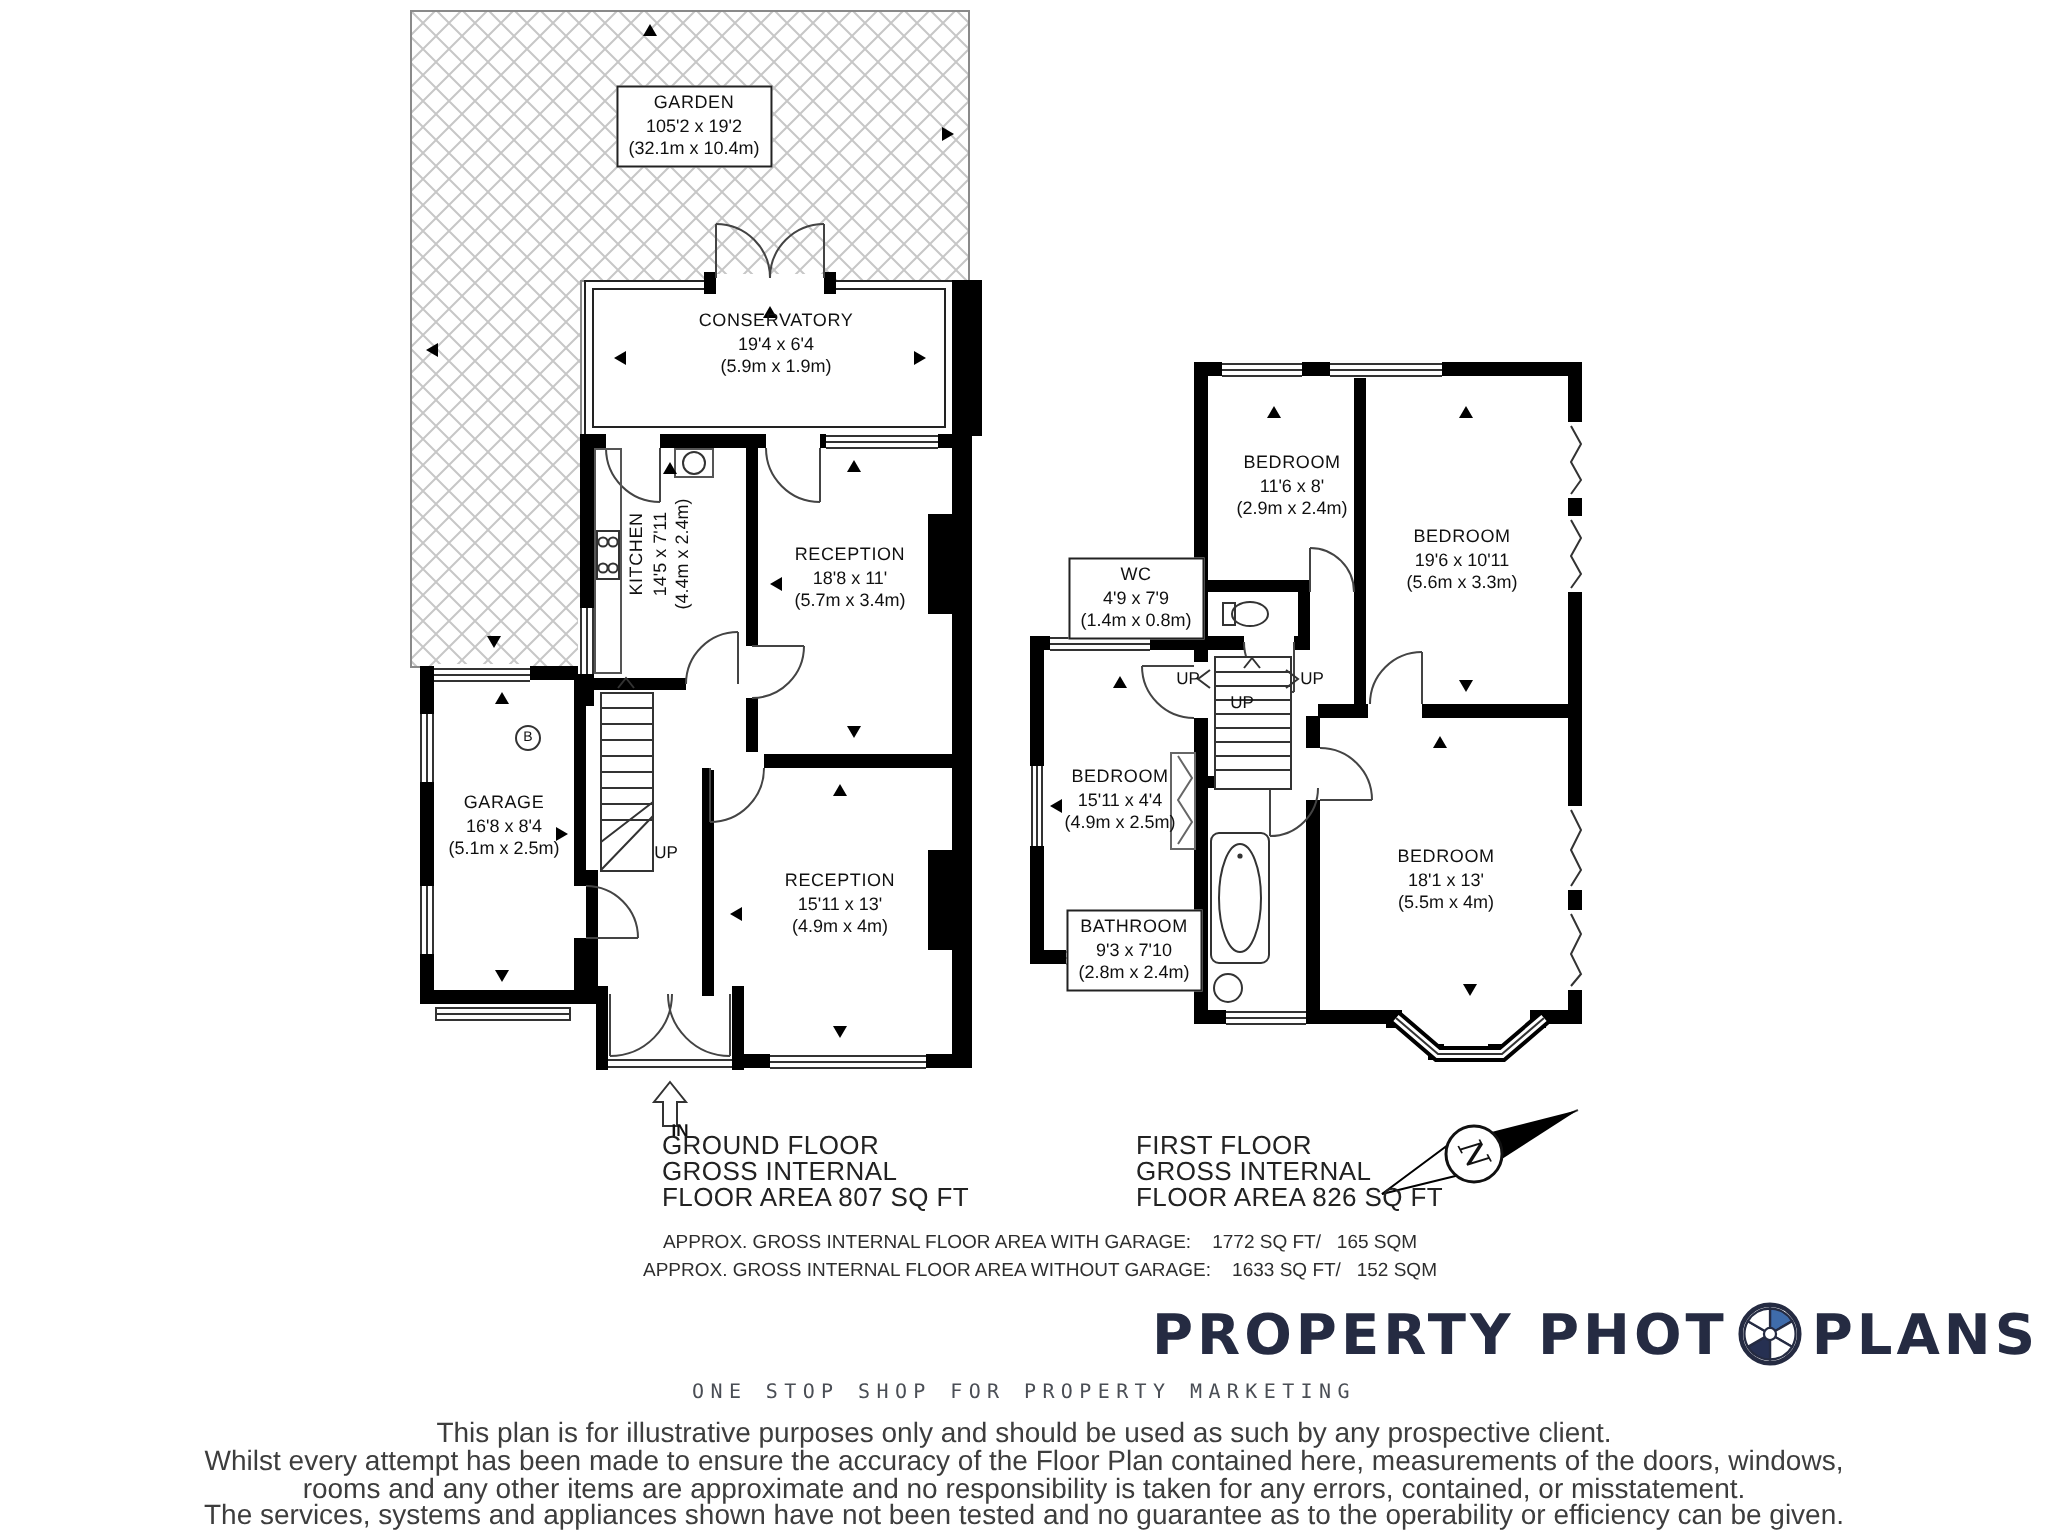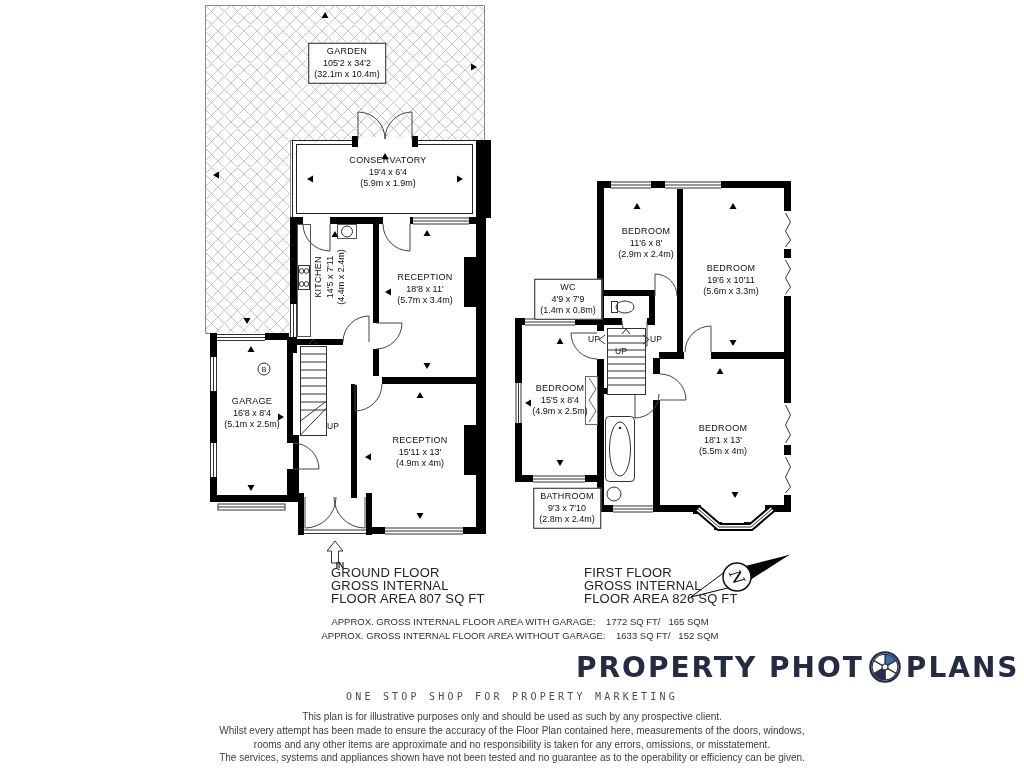--- a/index.html
+++ b/index.html
@@ -28,21 +28,21 @@
   .logo-row{position:absolute;left:0;top:650px;width:1024px;display:flex;
             justify-content:flex-end;align-items:center;gap:4px;z-index:6;padding-left:44px;}
   .logo-main{font-size:28px;font-weight:bold;letter-spacing:2px;color:#252b42;
              font-family:"DejaVu Sans",sans-serif;}
   .logo-suffix{font-size:11px;font-weight:bold;letter-spacing:1px;color:#9aa0a8;
                align-self:flex-end;margin-bottom:5px;}
   .tagline{position:absolute;left:0;top:691px;width:1024px;text-align:center;
            font-size:10px;letter-spacing:3.2px;color:#4a4e55;z-index:6;
            font-family:"DejaVu Sans Mono",monospace;}
   .disclaimer{position:absolute;left:0;top:710px;width:1024px;text-align:center;
-              font-size:10px;line-height:13.8px;color:#3d3d3d;z-index:6;}
+              font-size:14px;line-height:13.8px;color:#3d3d3d;z-index:6;}
 </style>
 </head>
 <body>
 
 <div class="page">
 
   <svg class="plan" style="left:205px;top:5px" width="290" height="560" viewBox="0 0 290 560">
     <defs>
       <pattern id="hatch" width="13" height="13" patternUnits="userSpaceOnUse">
         <path d="M0,13 L13,0 M0,0 L13,13" stroke="#c7c7c7" stroke-width="1" fill="none"></path>
@@ -285,21 +285,21 @@
       <use href="#tri" transform="translate(45,160)"></use>
       <use href="#tri" transform="translate(45,288) rotate(180)"></use>
       <use href="#tri" transform="translate(205,190)"></use>
       <use href="#tri" transform="translate(220,320) rotate(180)"></use>
       <use href="#tri" transform="translate(10,225) rotate(-90)"></use>
     </g>
   </svg>
 
   <div class="rlabel boxed" style="left:347px;top:63px">
     <div class="rname">GARDEN</div>
-    <div>105'2 x 34'2</div>
+    <div>105'2 x 19'2</div>
     <div>(32.1m x 10.4m)</div>
   </div>
   <div class="rlabel" style="left:388px;top:172px">
     <div class="rname">CONSERVATORY</div>
     <div>19'4 x 6'4</div>
     <div>(5.9m x 1.9m)</div>
   </div>
   <div class="rlabel rot" style="left:330px;top:277px">
     <div class="rname">KITCHEN</div>
     <div>14'5 x 7'11</div>
@@ -331,24 +331,24 @@
     <div>19'6 x 10'11</div>
     <div>(5.6m x 3.3m)</div>
   </div>
   <div class="rlabel boxed" style="left:568px;top:299px">
     <div class="rname">WC</div>
     <div>4'9 x 7'9</div>
     <div>(1.4m x 0.8m)</div>
   </div>
   <div class="rlabel" style="left:560px;top:400px">
     <div class="rname">BEDROOM</div>
-    <div>15'5 x 8'4</div>
+    <div>15'11 x 4'4</div>
     <div>(4.9m x 2.5m)</div>
   </div>
-  <div class="rlabel boxed" style="left:567px;top:508px">
+  <div class="rlabel boxed" style="left:567px;top:475px">
     <div class="rname">BATHROOM</div>
     <div>9'3 x 7'10</div>
     <div>(2.8m x 2.4m)</div>
   </div>
   <div class="rlabel" style="left:723px;top:440px">
     <div class="rname">BEDROOM</div>
     <div>18'1 x 13'</div>
     <div>(5.5m x 4m)</div>
   </div>
 
@@ -357,21 +357,21 @@
   <div class="bcircle" style="left:264px;top:369px">B</div>
   <div class="small-label" style="left:594px;top:339px">UP</div>
   <div class="small-label" style="left:656px;top:339px">UP</div>
   <div class="small-label" style="left:621px;top:351px">UP</div>
 
   <div class="floor-title" style="left:290px;top:566px">
     <div>GROUND FLOOR</div>
     <div>GROSS INTERNAL</div>
     <div>FLOOR AREA 807 SQ FT</div>
   </div>
-  <div class="floor-title" style="left:543px;top:566px">
+  <div class="floor-title" style="left:527px;top:566px">
     <div>FIRST FLOOR</div>
     <div>GROSS INTERNAL</div>
     <div>FLOOR AREA 826 SQ FT</div>
   </div>
 
   <svg class="plan" style="left:688px;top:542px" width="104" height="64" viewBox="0 0 104 64">
     <line x1="3" y1="55" x2="101" y2="13" stroke="#555" stroke-width="1"></line>
     <polygon points="101,13 38,29 56,42" fill="#000"></polygon>
     <polygon points="3,55 56,42 38,29" fill="#fff" stroke="#000"></polygon>
     <circle cx="49" cy="35" r="14" fill="#fff" stroke="#111" stroke-width="1.5"></circle>
@@ -398,17 +398,17 @@
       <circle cx="18" cy="18" r="3.2" fill="#fff" stroke="#252b42" stroke-width="1.2"></circle>
     </svg>
     <span class="logo-main">PLANS</span>
     <span class="logo-suffix">.CO.UK</span>
   </div>
   <div class="tagline">ONE STOP SHOP FOR PROPERTY MARKETING</div>
 
   <div class="disclaimer">
     <div>This plan is for illustrative purposes only and should be used as such by any prospective client.</div>
     <div>Whilst every attempt has been made to ensure the accuracy of the Floor Plan contained here, measurements of the doors, windows,</div>
-    <div>rooms and any other items are approximate and no responsibility is taken for any errors, omissions, or misstatement.</div>
+    <div>rooms and any other items are approximate and no responsibility is taken for any errors, contained, or misstatement.</div>
     <div>The services, systems and appliances shown have not been tested and no guarantee as to the operability or efficiency can be given.</div>
   </div>
 
 </div>
 
 </body></html>

